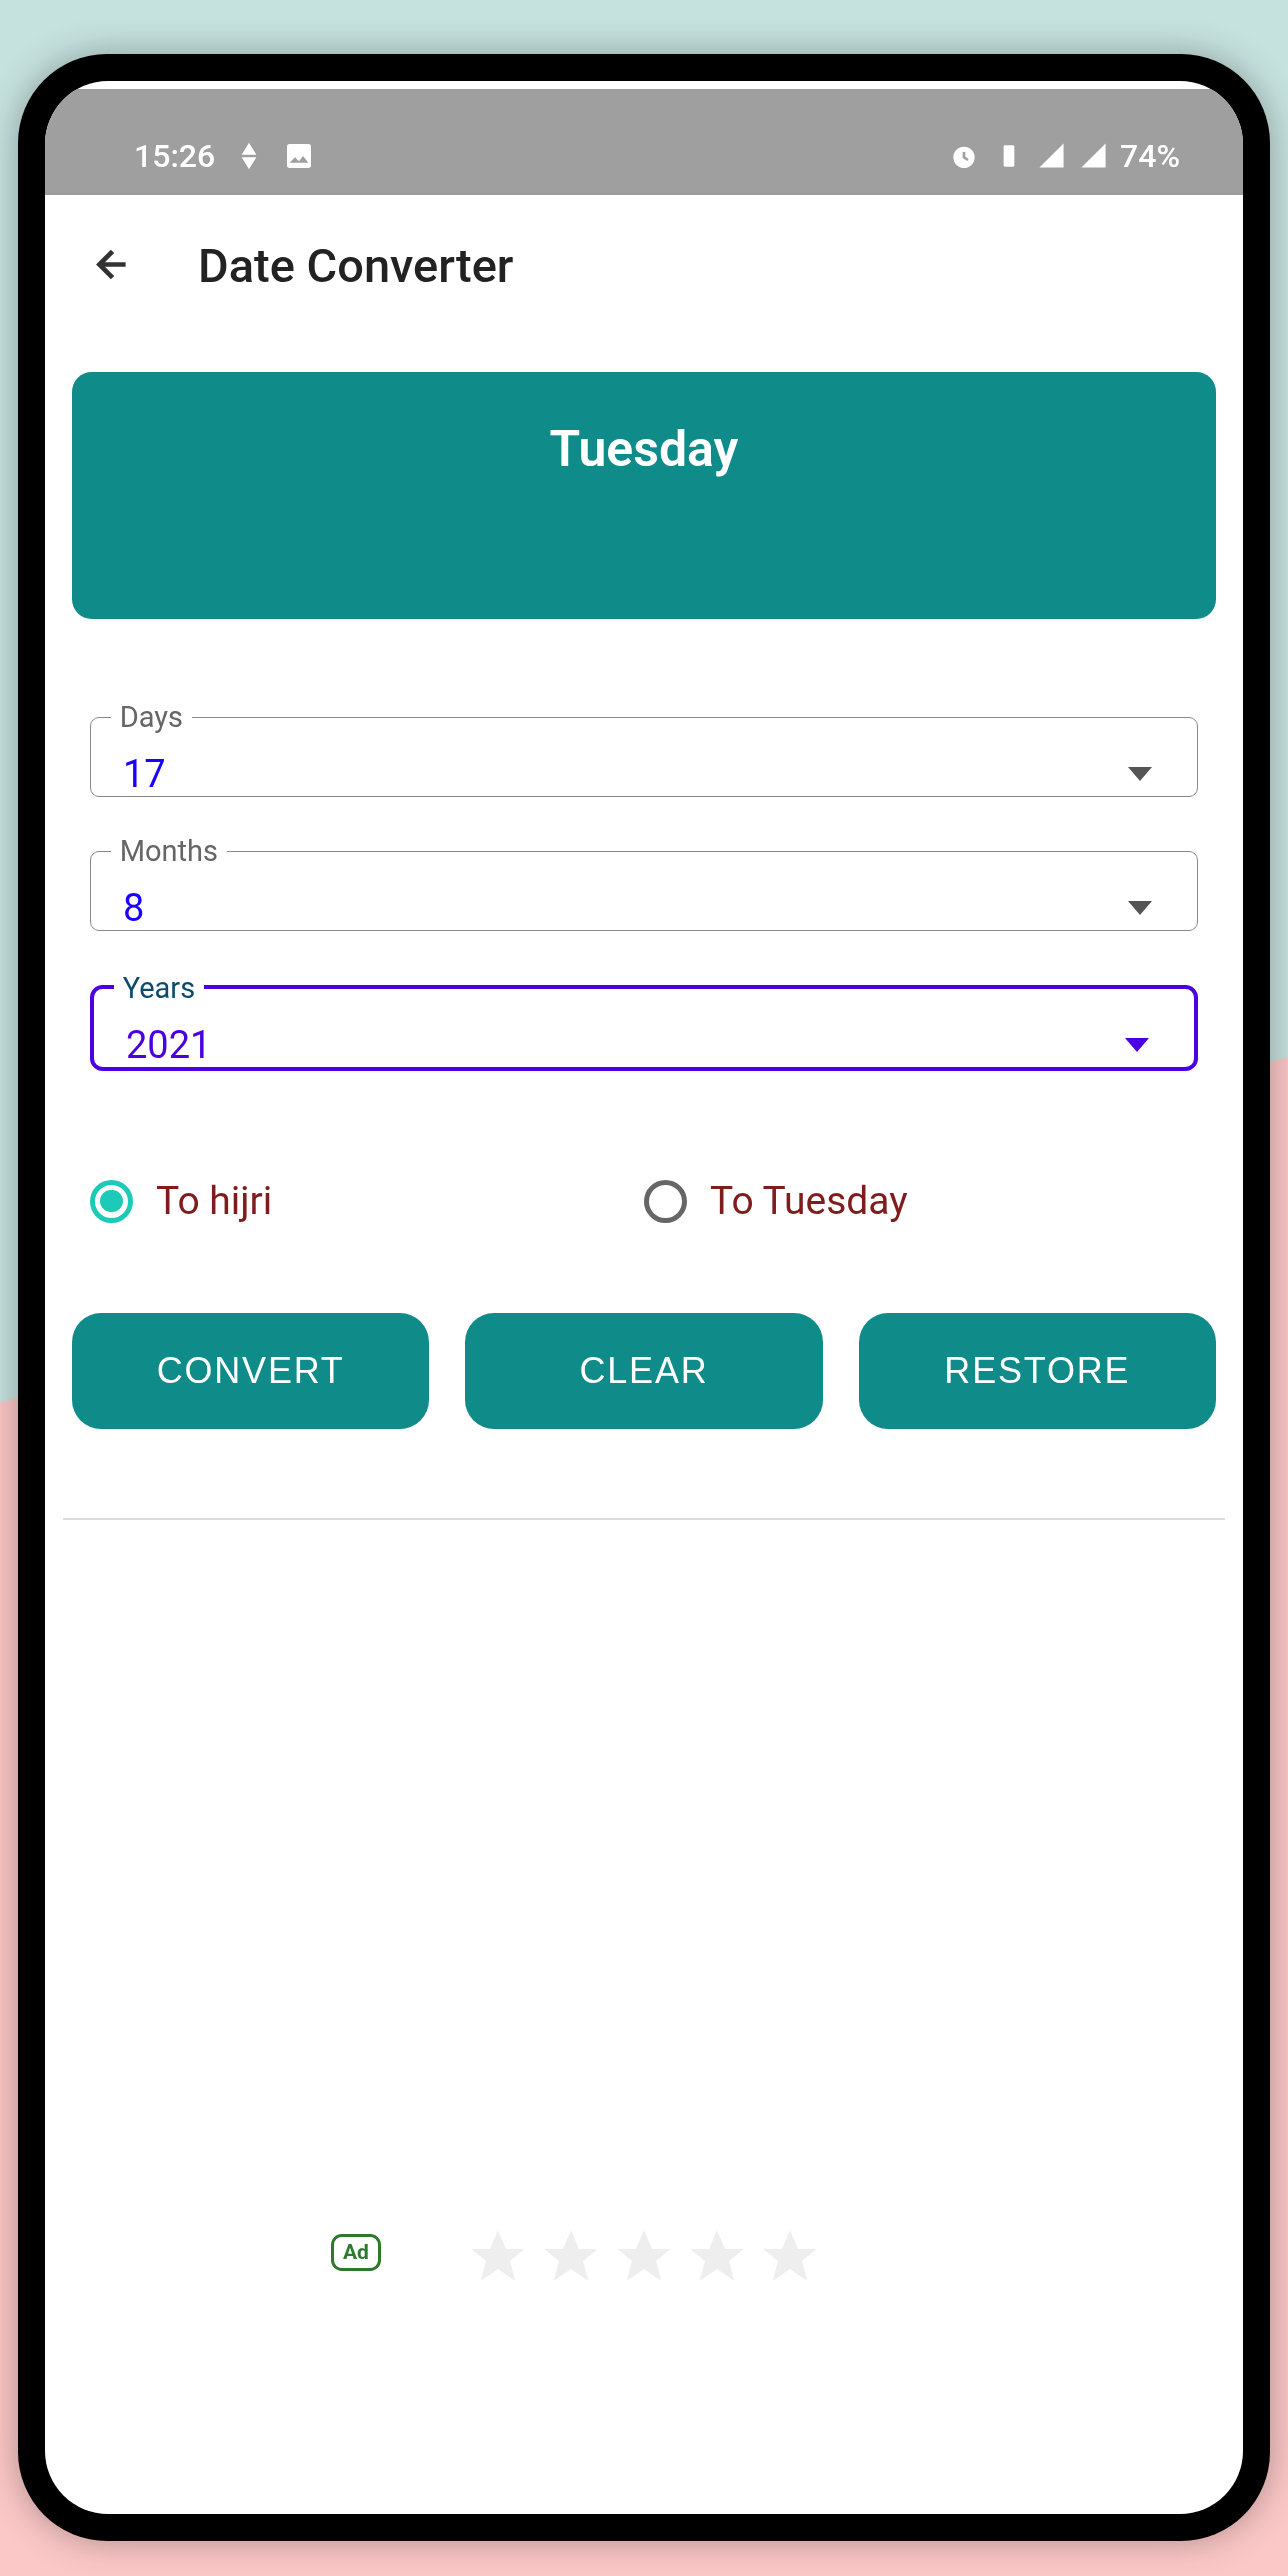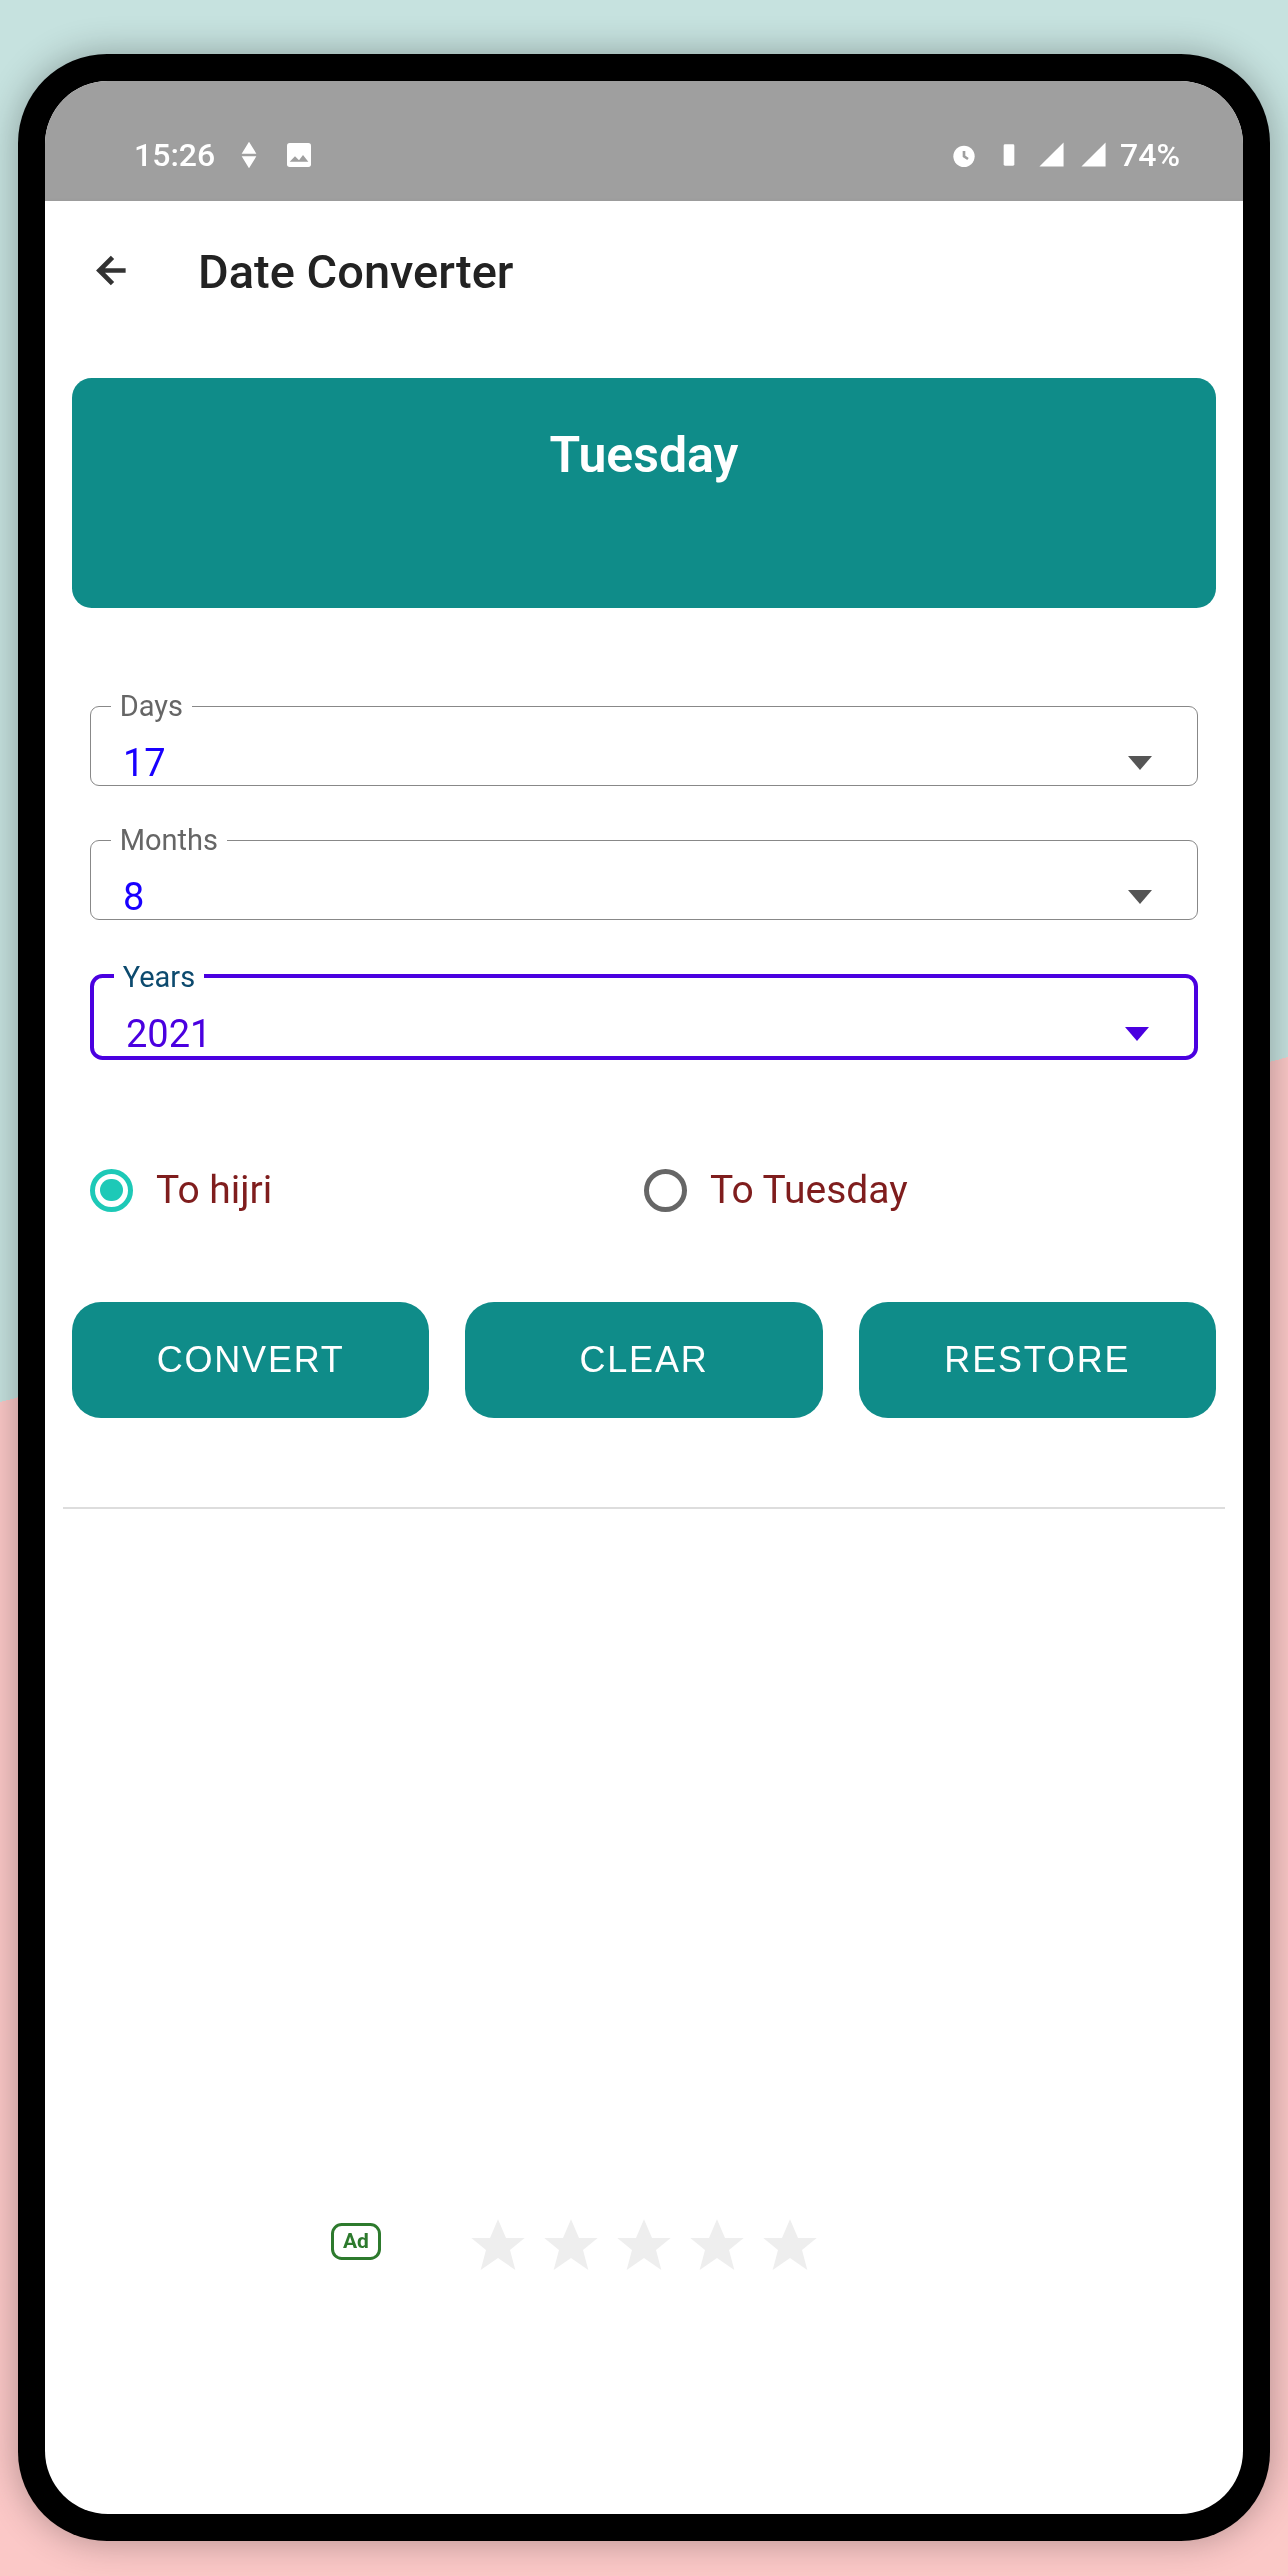--- a/index.html
+++ b/index.html
@@ -43,31 +43,32 @@
       position: absolute;
       top: 49px;
       left: 50%;
       transform: translateX(-50%);
       width: 143px;
       height: 12.5px;
       background: #1a1a1a;
       border-radius: 7.2px;
     }
     .status-bar {
-      height: 120px;
+      height: 106px;
       padding-top: 27px;
       background: #9f9f9f;
       display: flex;
       justify-content: space-between;
       align-items: center;
       padding-left: 89px;
       padding-right: 63px;
       color: #fff;
       font-size: 32px;
       font-weight: 500;
+      margin-top: 8px;
     }
     .status-left {
       display: flex;
       align-items: center;
       gap: 18px;
     }
     .status-right {
       display: flex;
       align-items: center;
       gap: 12.5px;
@@ -97,21 +98,21 @@
       background: #0f8c89;
       border-radius: 19.7px;
       padding: 48px 36px 63px;
       margin: 9px 9px 54px 9px;
     }
     .result-day {
       color: #fff;
       text-align: center;
       font-size: 50px;
       font-weight: 600;
-      margin-bottom: 61px;
+      margin-bottom: 78px;
     }
     .result-row {
       display: flex;
       justify-content: space-around;
     }
     .result-col {
       text-align: center;
       flex: 1;
     }
     .result-label {

